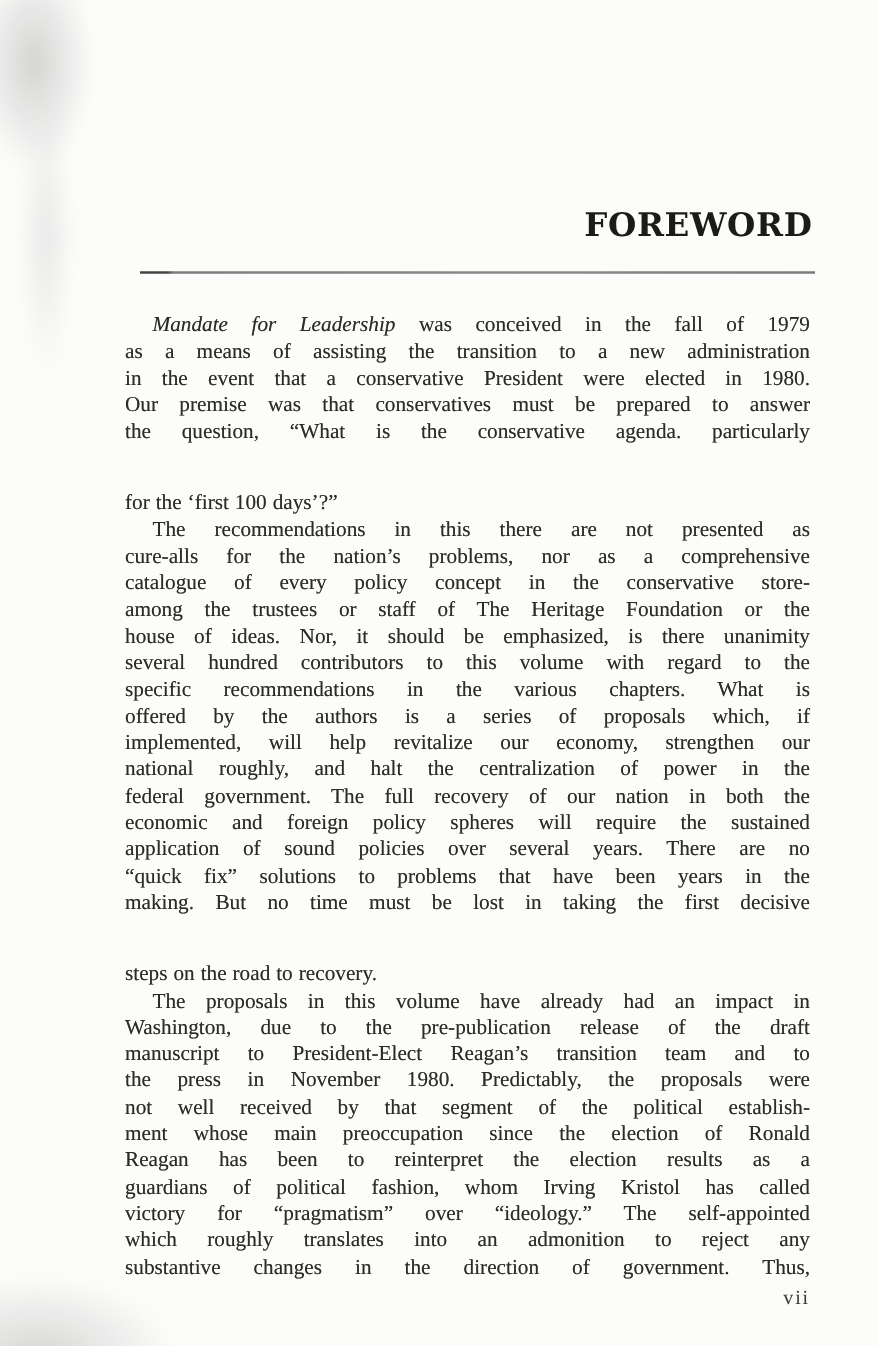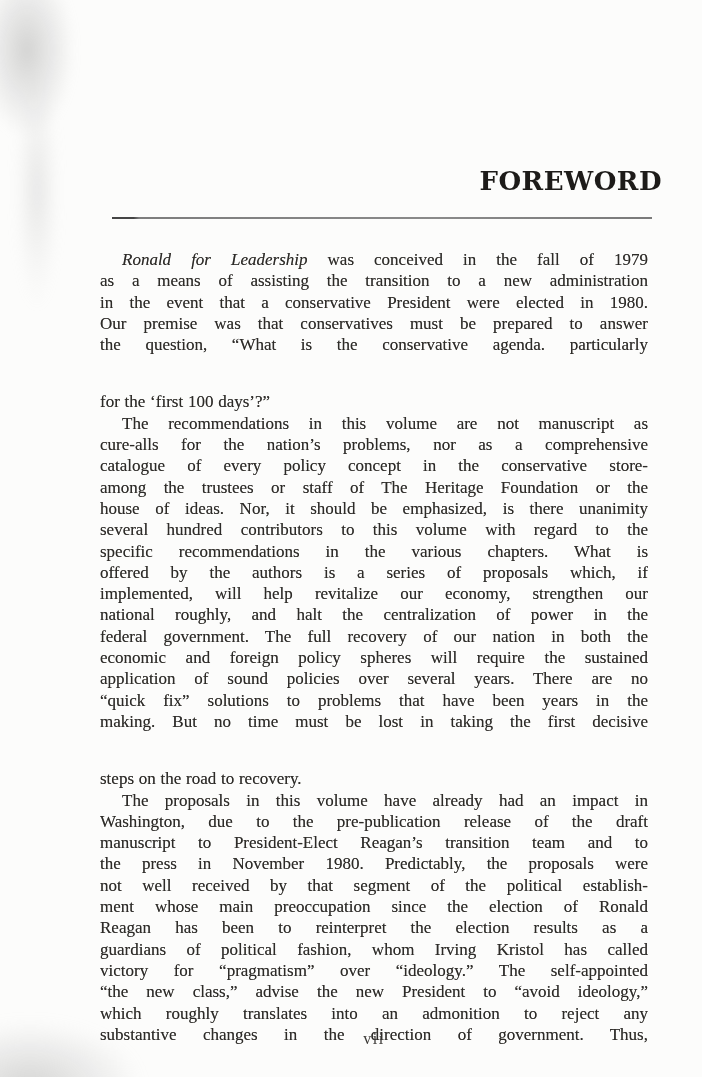--- a/index.html
+++ b/index.html
@@ -23,21 +23,21 @@
   }
   .smudge-bottom-left {
     left: -30px; top: 985px; width: 260px; height: 120px;
     background:
       radial-gradient(ellipse 140px 80px at 60px 100px, rgba(160,160,160,0.42), rgba(195,195,195,0.20) 55%, rgba(225,225,225,0) 80%);
     filter: blur(7px);
   }
   .heading {
     position: absolute;
     top: 168px;
-    right: 40px;
+    right: 52px;
     font-family: "DejaVu Serif", "Liberation Serif", serif;
     font-weight: bold;
     font-size: 26px;
     line-height: 1;
     letter-spacing: 0.5px;
     color: #1d1b19;
     text-align: right;
   }
   .rule {
     position: absolute;
@@ -63,21 +63,21 @@
     white-space: nowrap;
   }
   .line.last { text-align-last: left; white-space: normal; margin-top: 36px; }
   .line.first { text-indent: 22px; }
   .italic { font-style: italic; }
   .page-number {
     position: absolute;
     left: 100px;
     top: 1030px;
     width: 548px;
-    text-align: center;
+    text-align: right;
     font-size: 16px;
     letter-spacing: 1.5px;
     color: #3a3835;
   }
 </style>
 </head>
 <body>
 
 <div class="page">
 
@@ -85,33 +85,33 @@
   <div class="smudge smudge-bottom-left"></div>
 
   <div class="heading">FOREWORD</div>
 
   <div class="rule"></div>
 
   <div class="text-block">
 
     <div class="para">
       <div class="line first">
-        <span class="italic">Ronald for Leadership</span><span> was conceived in the fall of 1979</span>
+        <span class="italic">Mandate for Leadership</span><span> was conceived in the fall of 1979</span>
       </div>
       <div>
           <div class="line">as a means of assisting the transition to a new administration</div>
           <div class="line">in the event that a conservative President were elected in 1980.</div>
           <div class="line">Our premise was that conservatives must be prepared to answer</div>
           <div class="line">the question, “What is the conservative agenda. particularly</div>
         </div>
       <div class="line last">for the ‘first 100 days’?”</div>
     </div>
 
     <div class="para">
-      <div class="line first">The recommendations in this volume are not manuscript as</div>
+      <div class="line first">The recommendations in this there are not presented as</div>
       <div>
           <div class="line">cure-alls for the nation’s problems, nor as a comprehensive</div>
           <div class="line">catalogue of every policy concept in the conservative store-</div>
           <div class="line">among the trustees or staff of The Heritage Foundation or the</div>
           <div class="line">house of ideas. Nor, it should be emphasized, is there unanimity</div>
           <div class="line">several hundred contributors to this volume with regard to the</div>
           <div class="line">specific recommendations in the various chapters. What is</div>
           <div class="line">offered by the authors is a series of proposals which, if</div>
           <div class="line">implemented, will help revitalize our economy, strengthen our</div>
           <div class="line">national roughly, and halt the centralization of power in the</div>
@@ -128,21 +128,20 @@
       <div class="line first">The proposals in this volume have already had an impact in</div>
       <div>
           <div class="line">Washington, due to the pre-publication release of the draft</div>
           <div class="line">manuscript to President-Elect Reagan’s transition team and to</div>
           <div class="line">the press in November 1980. Predictably, the proposals were</div>
           <div class="line">not well received by that segment of the political establish-</div>
           <div class="line">ment whose main preoccupation since the election of Ronald</div>
           <div class="line">Reagan has been to reinterpret the election results as a</div>
           <div class="line">guardians of political fashion, whom Irving Kristol has called</div>
           <div class="line">victory for “pragmatism” over “ideology.” The self-appointed</div>
-          <div class="line">“the new class,” advise the new President to “avoid ideology,”</div>
           <div class="line">which roughly translates into an admonition to reject any</div>
           <div class="line">substantive changes in the direction of government. Thus,</div>
         </div>
     </div>
 
   </div>
 
   <div class="page-number">vii</div>
 
 </div>

